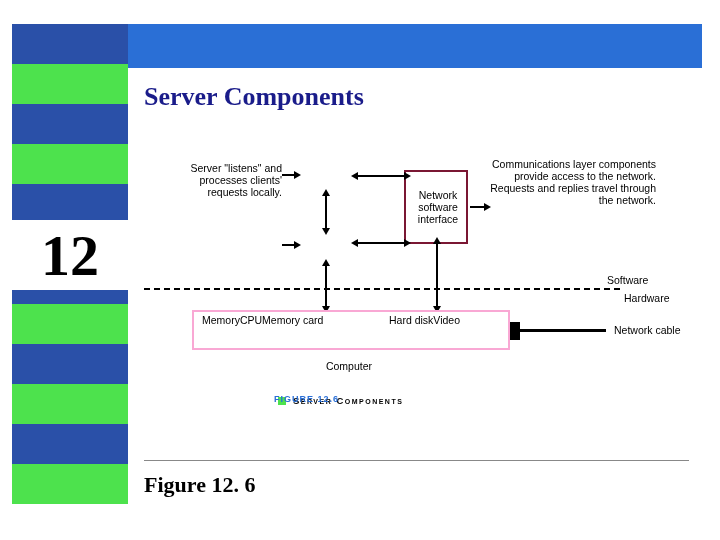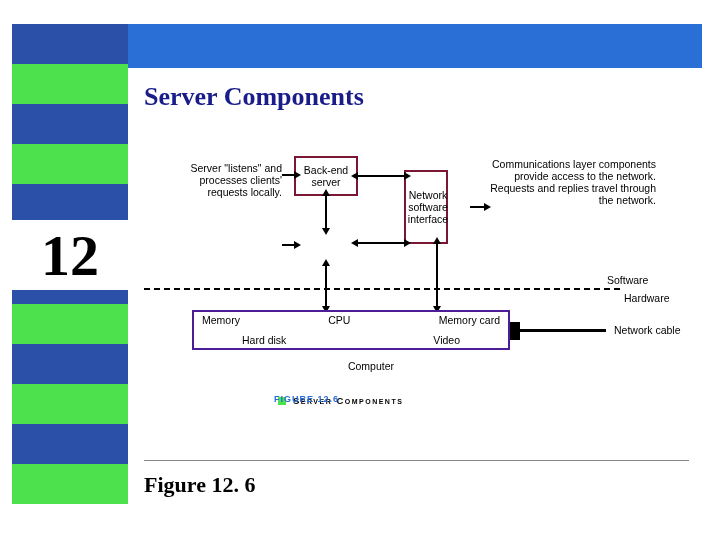--- a/index.html
+++ b/index.html
@@ -47,28 +47,28 @@
     font-family: Arial, Helvetica, sans-serif;
     font-size: 10.5px; color: #000;
   }
   .box {
     position: absolute; border: 2px solid #7a1733;
     background: #fff; text-align: center;
     display: flex; align-items: center; justify-content: center;
     line-height: 1.15; padding: 2px 4px;
   }
   .hwbox {
-    position: absolute; border: 2px solid #4c1d95;
-    background: #fff; display: flex; flex-direction: column;
+    position: absolute; border: 2px solid #f9a8d4;
+    background: #fff; display: flex; 
     justify-content: space-between; padding: 2px 8px;
   }
   .ann { position: absolute; line-height: 1.15; }
   .lbl-right { text-align: right; }
   .lbl-left  { text-align: right; }
-  .center { text-align: right; }
+  .center { text-align: center; }
 
   .arrow { position: absolute; background: #000; }
   .arrow .head {
     position: absolute; width: 0; height: 0;
     border-style: solid;
   }
   .ah-up    { border-width: 0 4px 7px 4px; border-color: transparent transparent #000 transparent; top:-7px; left:-3px; }
   .ah-down  { border-width: 7px 4px 0 4px; border-color: #000 transparent transparent transparent; bottom:-7px; left:-3px; }
   .ah-left  { border-width: 4px 7px 4px 0; border-color: transparent #000 transparent transparent; left:-7px; top:-3px; }
   .ah-right { border-width: 4px 0 4px 7px; border-color: transparent transparent transparent #000; right:-7px; top:-3px; }
@@ -114,22 +114,21 @@
 </div>
 
 <div class="chapter">12</div>
 
 <div class="title">Server Components</div>
 
 <div class="diagram">
 
   <div class="ann lbl-left" style="left:30px; top:12px; width:108px;">Server "listens" and processes clients' requests locally.</div>
 
-  <div class="box" style="left:150px; top:6px; width:64px; height:40px;">Back-end server</div>
-  <div class="box" style="left:260px; top:20px; width:44px; height:74px;padding-left:8px;">Network software interface</div>
+  <div class="box" style="left:260px; top:20px; width:64px; height:74px;padding-left:8px;">Network software interface</div>
 
   <div class="ann lbl-right" style="left:346px; top:8px; width:166px;">Communications layer components provide access to the network. Requests and replies travel through the network.</div>
 
   <div class="arrow" style="left:181px; top:46px; width:2px; height:32px;">
     <span class="head ah-up"></span>
       <span class="head ah-down"></span>
   </div>
 
   <div class="arrow" style="left:214px; top:25px; width:46px; height:2px;">
     <span class="head ah-left"></span>

